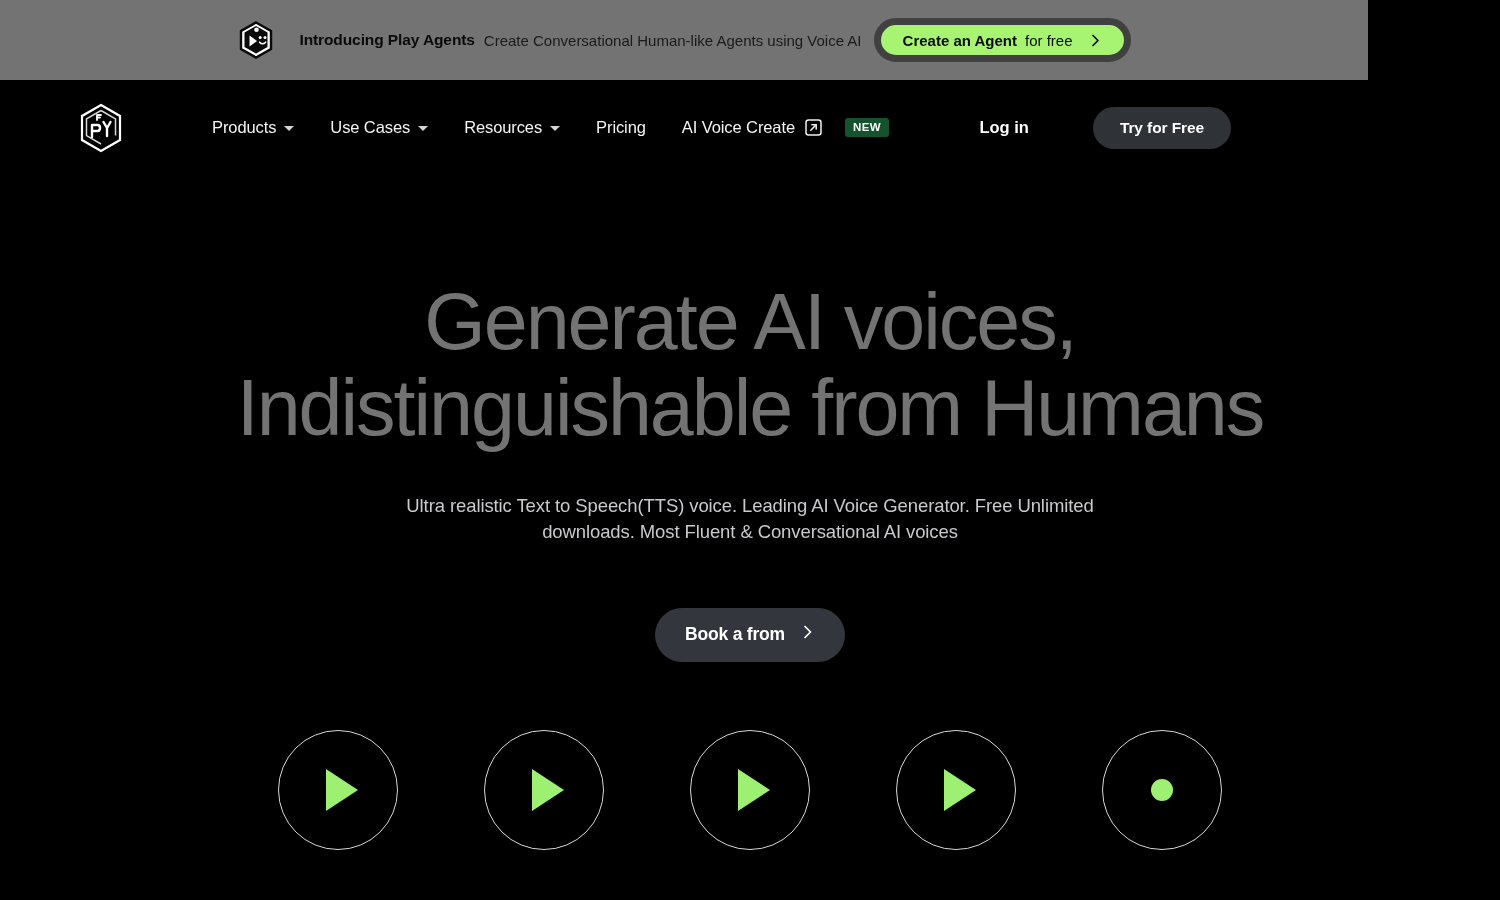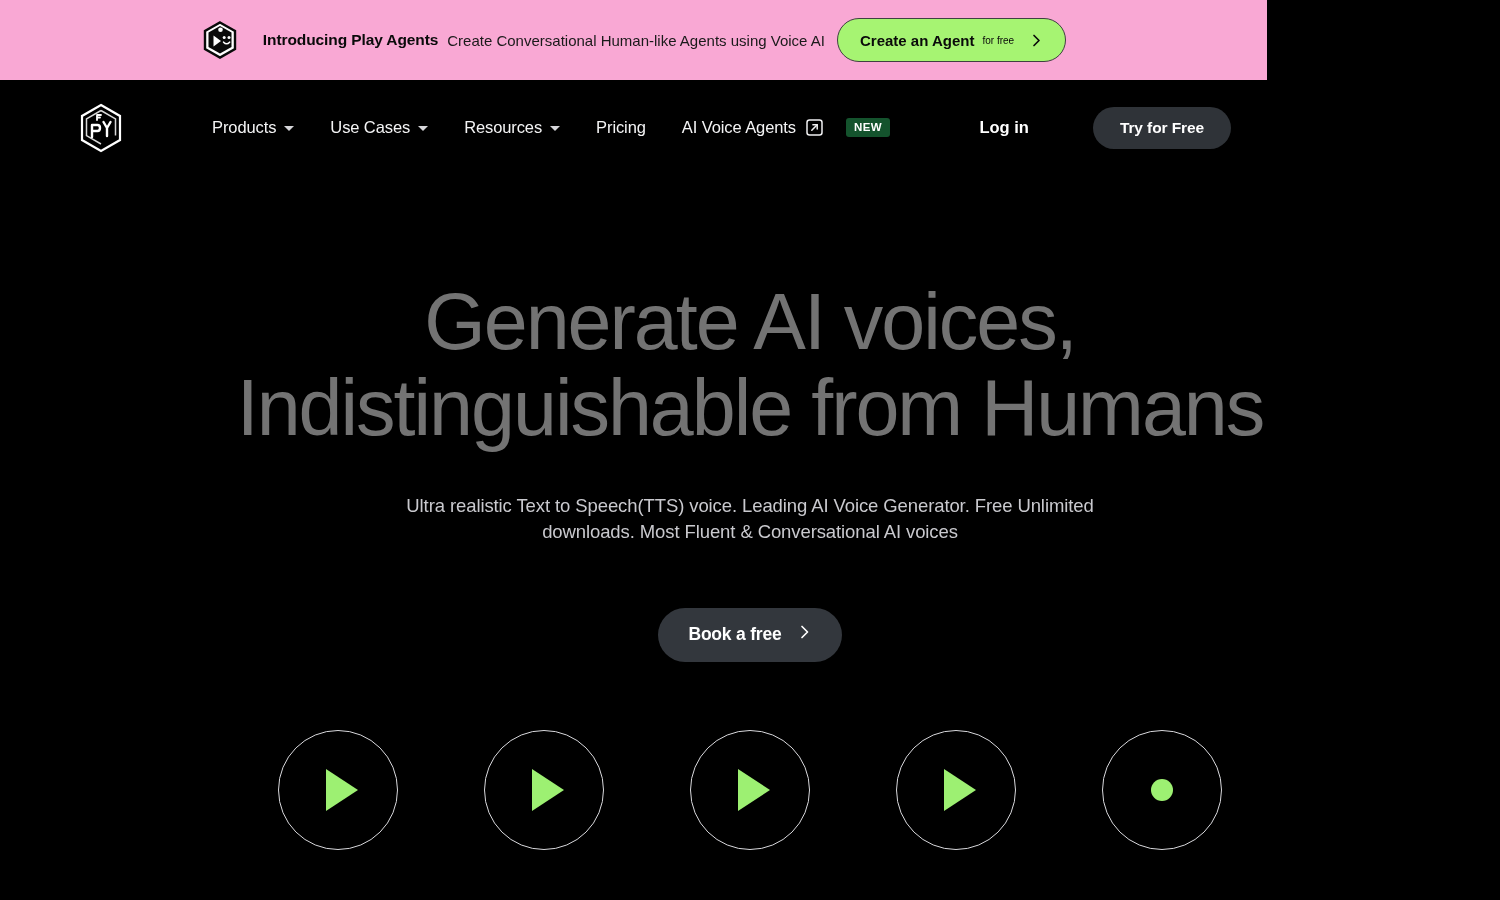--- a/index.html
+++ b/index.html
@@ -10,23 +10,23 @@
     height: 900px;
     overflow: hidden;
     background: #000000;
     font-family: "Liberation Sans", sans-serif;
     -webkit-font-smoothing: antialiased;
   }
 
   
   .promo-banner {
     position: relative;
-    width: 1267px;
+    width: 1368px;
     height: 80px;
-    background: #f9a8d4;
+    background: #737373;
     display: flex;
     align-items: center;
     justify-content: center;
     gap: 0;
   }
   .promo-inner {
     display: flex;
     align-items: center;
     gap: 0;
   }
@@ -50,34 +50,34 @@
     color: #1a1a1a;
     margin-left: 9px;
     white-space: nowrap;
   }
   .promo-cta {
     margin-left: 12px;
     height: 44px;
     padding: 0 22px;
     border-radius: 999px;
     background: #a6f472;
-    border: 1px solid #404040;
+    border: 7px solid #404040;
     display: flex;
     align-items: center;
     gap: 8px;
     cursor: pointer;
     white-space: nowrap;
   }
   .promo-cta-strong {
     font-size: 15px;
     font-weight: bold;
     color: #0a0a0a;
   }
   .promo-cta-light {
-    font-size: 10px;
+    font-size: 15px;
     font-weight: 400;
     color: #0a0a0a;
   }
   .promo-cta .chev { margin-left: 8px; display: flex; align-items: center; }
 
   
   .site-header {
     position: relative;
     width: 1309px;
     height: 95px;
@@ -332,21 +332,21 @@
     <div class="nav-item">
       <span class="nav-label">Resources</span>
       <span class="caret"></span>
     </div>
 
     <div class="nav-item">
       <span class="nav-label">Pricing</span>
     </div>
 
     <div class="nav-item">
-      <span class="nav-label">AI Voice Agents</span>
+      <span class="nav-label">AI Voice Create</span>
       <span class="ext-icon">
         <svg width="17" height="17" viewBox="0 0 17 17">
           <rect x="1" y="1" width="15" height="15" rx="2.5" fill="none" stroke="#f0f0f2" stroke-width="1.5"></rect>
           <path d="M5.8 11.2 L11.2 5.8" stroke="#f0f0f2" stroke-width="1.5" stroke-linecap="round"></path>
           <path d="M6.9 5.8 L11.2 5.8 L11.2 10.1" stroke="#f0f0f2" stroke-width="1.5" fill="none" stroke-linecap="round" stroke-linejoin="round"></path>
         </svg>
       </span>
       <span class="new-badge">NEW</span>
     </div>
 
@@ -363,21 +363,21 @@
 
 
   <h1 class="headline">Generate AI voices, Indistinguishable from Humans</h1>
 
   <p class="subhead">Ultra realistic Text to Speech(TTS) voice. Leading AI Voice Generator. Free Unlimited downloads. Most Fluent &amp; Conversational AI voices</p>
 
   <div class="cta-row">
 
 
     <button class="cta-secondary">
-      <span>Book a free</span>
+      <span>Book a from</span>
       <span>
         <svg width="14" height="16" viewBox="0 0 14 16">
             <path d="M4 2.5 L9.5 8 L4 13.5" stroke="#ffffff" stroke-width="1.7" fill="none" stroke-linecap="round" stroke-linejoin="round"></path>
           </svg>
       </span>
     </button>
 
   </div>
 
   <div class="voice-row">

